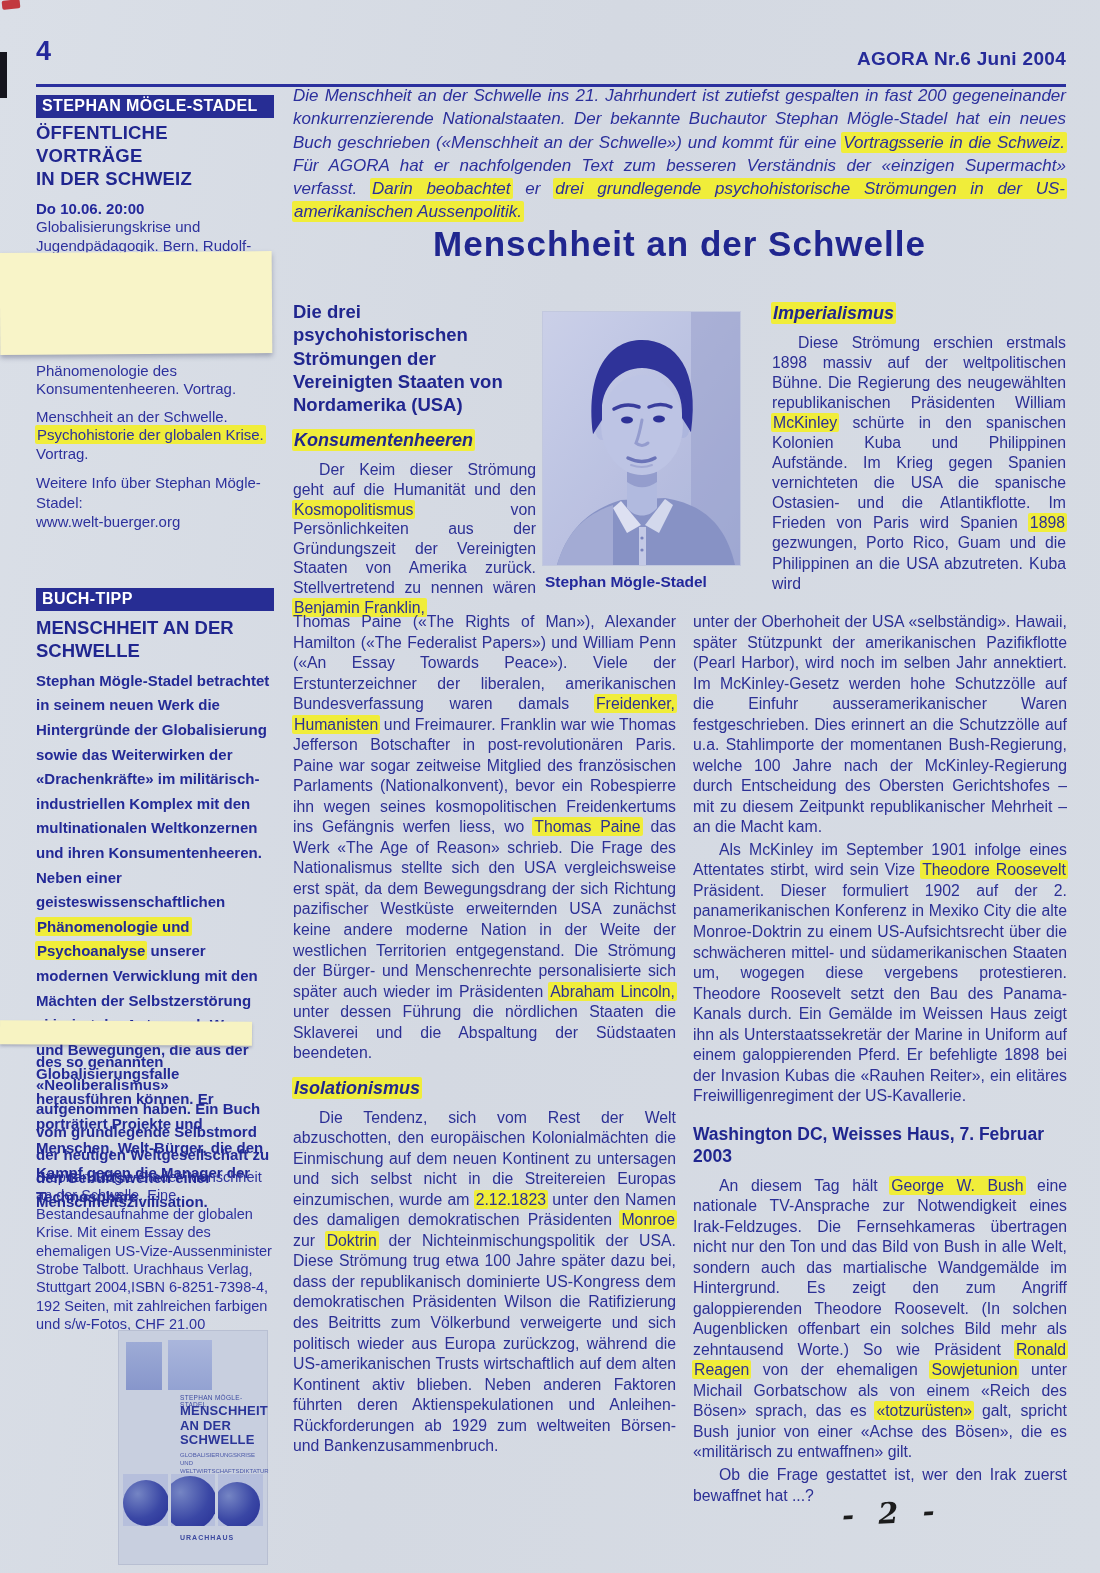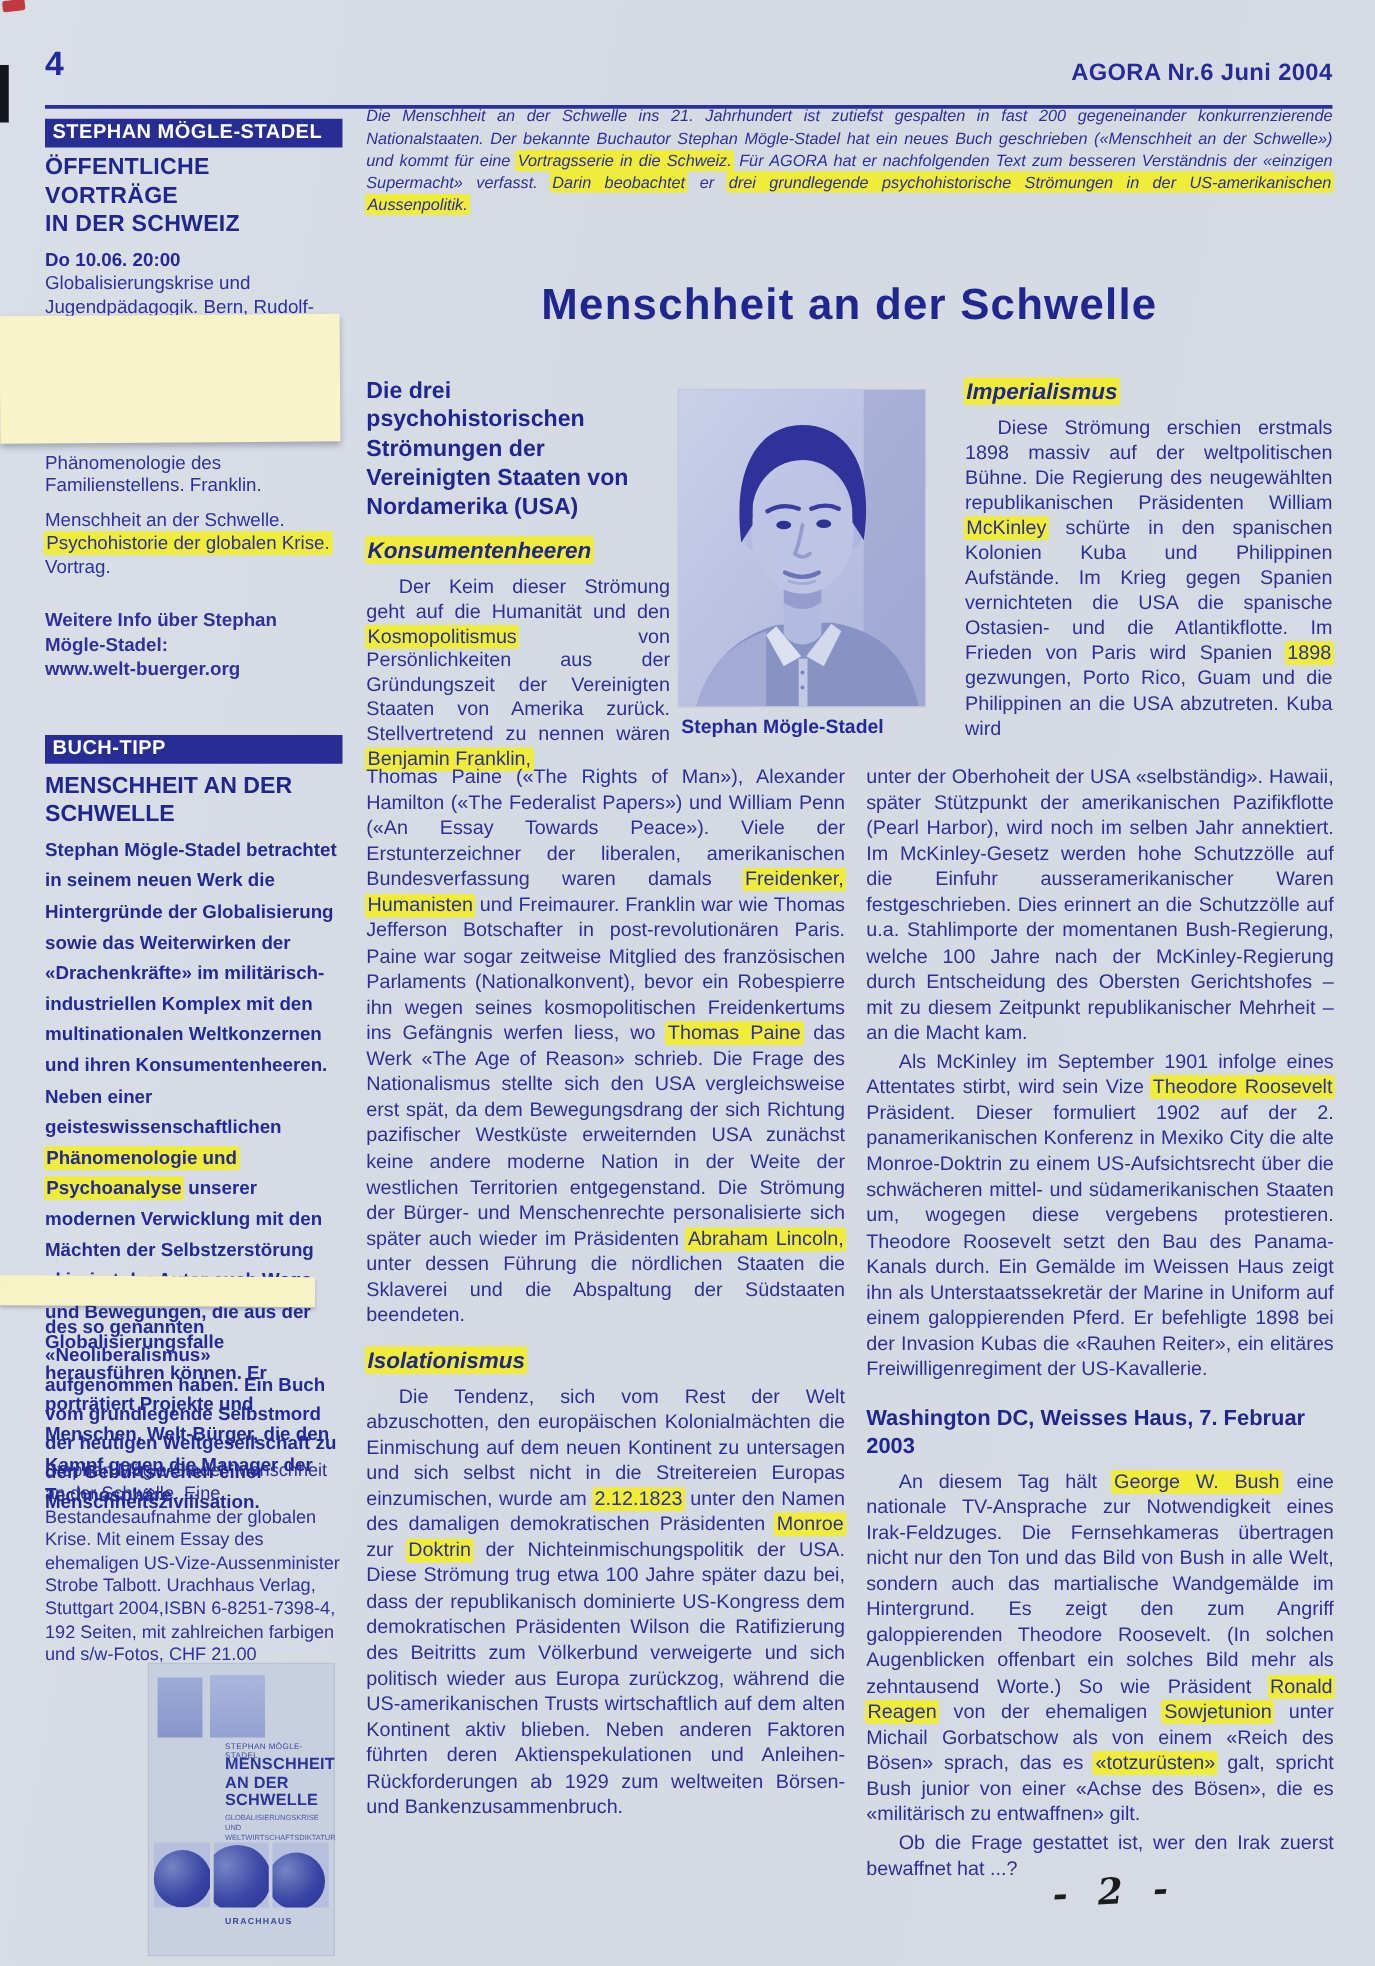--- a/index.html
+++ b/index.html
@@ -19,21 +19,21 @@
   .edge-red { position:absolute; left:2px; top:0; width:18px; height:9px; background:#c2393f; transform:rotate(-6deg); border-radius:2px; }
 
   
   .sb { position:absolute; left:36px; width:238px; }
   .navy-bar { background:#272d94; color:#ffffff; font-weight:bold; font-size:16px; padding:2px 6px 3px; letter-spacing:0.4px; }
   .sb-sub { font-size:18.5px; font-weight:bold; color:#20268f; line-height:1.24; margin-top:4px; letter-spacing:0.2px; }
   .events .event { margin-top:9px; font-size:15px; line-height:1.23; }
   .event-date { font-weight:bold; color:#23289b; }
   .event-body { color:#2d319d; }
   .event-body:empty { display:none; }
-  .sb-info { font-size:15px; line-height:1.3; margin-top:24px; color:#2d319d;font-weight:bold; }
+  .sb-info { font-size:15px; line-height:1.3; margin-top:10px; color:#2d319d; }
   .buch-head { font-size:18.5px; font-weight:bold; color:#20268f; line-height:1.24; margin-top:6px; }
   .buch-para { font-size:15px; line-height:1.64; font-weight:bold; color:#232a96; margin-top:6px; text-align:left; }
   .book-details { position:absolute; left:36px; top:1168px; width:238px; font-size:14.5px; line-height:1.27; color:#2d319d; }
   .sticky { position:absolute; background:#f8f4c8; box-shadow:0 3px 5px rgba(50,55,90,.35); z-index:5; }
   .sticky-big { left:0; top:252px; width:272px; height:102px; transform:rotate(-0.4deg); }
   .sticky-strip { left:0; top:1021px; width:252px; height:24px; transform:rotate(0.35deg); background:#f7f3c2; box-shadow:0 2px 3px rgba(50,55,90,.28); }
 
   
   .book-cover { position:absolute; left:118px; top:1330px; width:150px; height:235px; background:#c8cfdf; box-shadow:0 0 0 1px #b8bfd2 inset; z-index:2; }
   .cover-sq { position:absolute; }
@@ -44,21 +44,21 @@
   .cover-subtitle { position:absolute; left:62px; top:122px; width:80px; font-size:6px; line-height:1.3; color:#4b58a8; }
   .cover-globes { position:absolute; left:5px; right:5px; top:144px; height:52px; display:flex; gap:3px; }
   .globe-cell { flex:1; background:#b6bfdc; position:relative; overflow:hidden; }
   .globe-cell::after { content:""; position:absolute; width:46px; height:46px; border-radius:50%;
      background:radial-gradient(circle at 32% 30%, #7585c4 0%, #3a47a5 55%, #252d93 100%); top:6px; left:0; }
   .globe-cell:nth-child(2)::after { left:-8px; top:2px; width:54px; height:54px; }
   .globe-cell:nth-child(3)::after { left:-4px; top:8px; }
   .cover-publisher { position:absolute; left:62px; top:204px; font-size:7px; font-weight:bold; letter-spacing:1px; color:#3c499f; }
 
   
-  .intro { position:absolute; left:293px; top:84px; width:773px; font-size:13px; font-style:italic; line-height:1.37; text-align:justify; color:#2b2f9c; }
+  .intro { position:absolute; left:293px; top:84px; width:773px; font-size:17px; font-style:italic; line-height:1.37; text-align:justify; color:#2b2f9c; }
   .art-title { position:absolute; left:293px; top:224px; width:773px; text-align:center; font-size:35px; font-weight:bold; letter-spacing:1px; color:#20268f; }
   .col { position:absolute; text-align:justify; hyphens:auto; }
   .col1 { left:293px; top:300px; width:243px; }
   .col3 { left:772px; top:303px; width:294px; }
   .wideL { left:293px; top:612px; width:383px; }
   .wideR { left:693px; top:612px; width:374px; }
   .col-head { font-size:18.5px; font-weight:bold; line-height:1.26; color:#20268f; text-align:left; }
   .subhead { font-size:18px; font-weight:bold; font-style:italic; color:#20268f; margin:14px 0 9px; text-align:left; }
   .subhead:first-child { margin-top:0; }
   .bodytxt { font-size:15.8px; line-height:1.3; color:#2c3095; margin:0; }
@@ -104,21 +104,21 @@
         </div>
       </div>
   </div>
 
   <div class="sticky sticky-big"></div>
 
   <div class="sb" style="top:362px;">
     <div class="events" style="margin-top:-9px;">
 
         <div class="event">
-          <div class="event-body"><span>Phänomenologie des Familienstellens. Franklin.</span></div>
+          <div class="event-body"><span>Phänomenologie des Konsumentenheeren. Vortrag.</span></div>
         </div>
 
 
         <div class="event">
           <div class="event-body"><span>Menschheit an der Schwelle. </span><span class="hl">Psychohistorie der globalen Krise.</span><span> Vortrag.</span></div>
         </div>
       </div>
     <div class="sb-info">
       <div>Weitere Info über Stephan Mögle-Stadel:</div>
       <div>www.welt-buerger.org</div>

